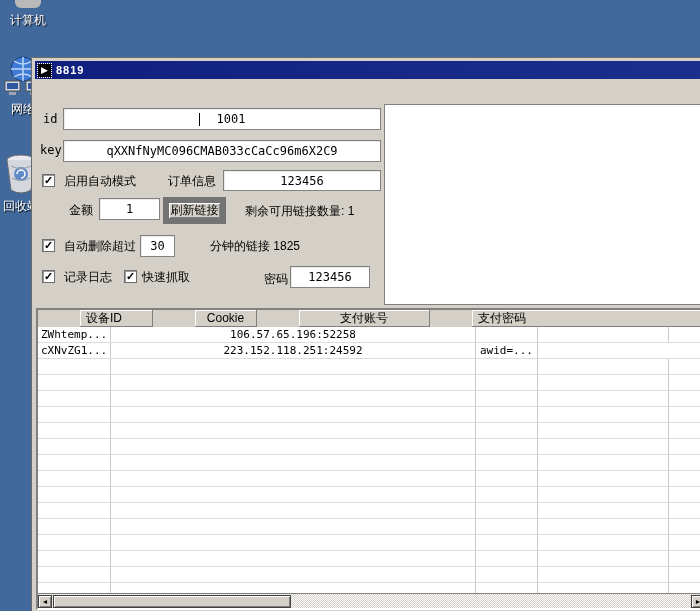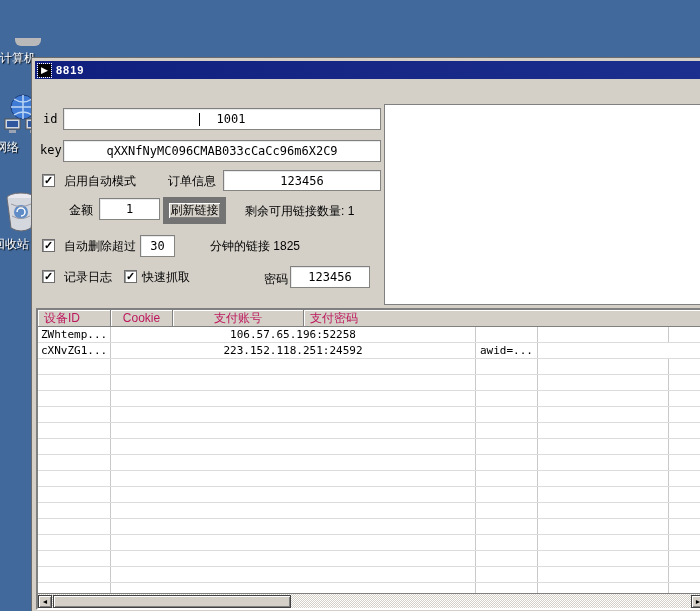--- a/index.html
+++ b/index.html
@@ -1,21 +1,21 @@
 <!DOCTYPE html>
 <html><head>
 <meta charset="utf-8">
 <style>
   * { margin:0; padding:0; box-sizing:border-box; }
   body { font-family:"Liberation Sans", sans-serif; }
   .screen { position:relative; width:700px; height:611px; overflow:hidden;
             background:#41699C; }
 
   
-  .dicon { position:absolute; width:56px; text-align:left;margin-top:38px; }
+  .dicon { position:absolute; width:56px; text-align:center; }
   .dicon .glyph { display:block; margin:0 auto 2px; }
   .dicon .lbl { color:#fff; font-size:12px; text-shadow:1px 1px 1px #000; line-height:14px; }
 
   
   .win { position:absolute; left:32px; top:58px; width:676px; height:560px;
          background:#D4D0C8; border:3px solid #D4D0C8;
          box-shadow: inset 1px 1px 0 #fff, 0 0 0 1px #6b6b6b; }
   .titlebar { position:relative; height:18px;
               background:linear-gradient(90deg,#101F7D,#1C2F8E);
               display:flex; align-items:center; padding:0 3px; }
@@ -50,22 +50,22 @@
   .whitepanel { position:absolute; left:349px; top:25px; width:345px; height:201px;
                 background:#fff; border:1px solid #808080; }
 
   
   .lv { position:absolute; left:1px; top:229px; width:680px; height:302px;
         background:#fff; border:2px solid; border-color:#808080 #fff #fff #808080;
         overflow:hidden; }
   .lv-head { display:flex; height:17px; background:#D4D0C8; }
   .hcell { height:17px; background:#D4D0C8; border-right:1px solid #808080;
            border-bottom:1px solid #808080; box-shadow: inset 1px 1px 0 #fff;
-           font-size:12px; color:#be185d; display:flex; align-items:center;
-           justify-content:center; overflow:hidden; white-space:nowrap; }
+           font-size:12px; color:#000000; display:flex; align-items:center;
+           justify-content:center; overflow:hidden; white-space:nowrap;margin-left:42px; }
   .lv-body { position:absolute; left:0; top:17px; right:0; bottom:15px; overflow:hidden; }
   .lv-row { display:flex; height:16px; border-bottom:1px solid #dcdcdc; }
   .dcell { font-family:"DejaVu Sans Mono", monospace; font-size:11px; color:#000;
            border-right:1px solid #c9c9c9; display:flex; align-items:center;
            justify-content:center; overflow:hidden; white-space:nowrap; }
   .dcell.left { justify-content:flex-start; padding-left:3px; }
   .c0 { width:73px; }  .c1 { width:365px; } .c2 { width:62px; }
   .c3 { width:131px; } .c4 { flex:1; border-right:none; }
 
   

